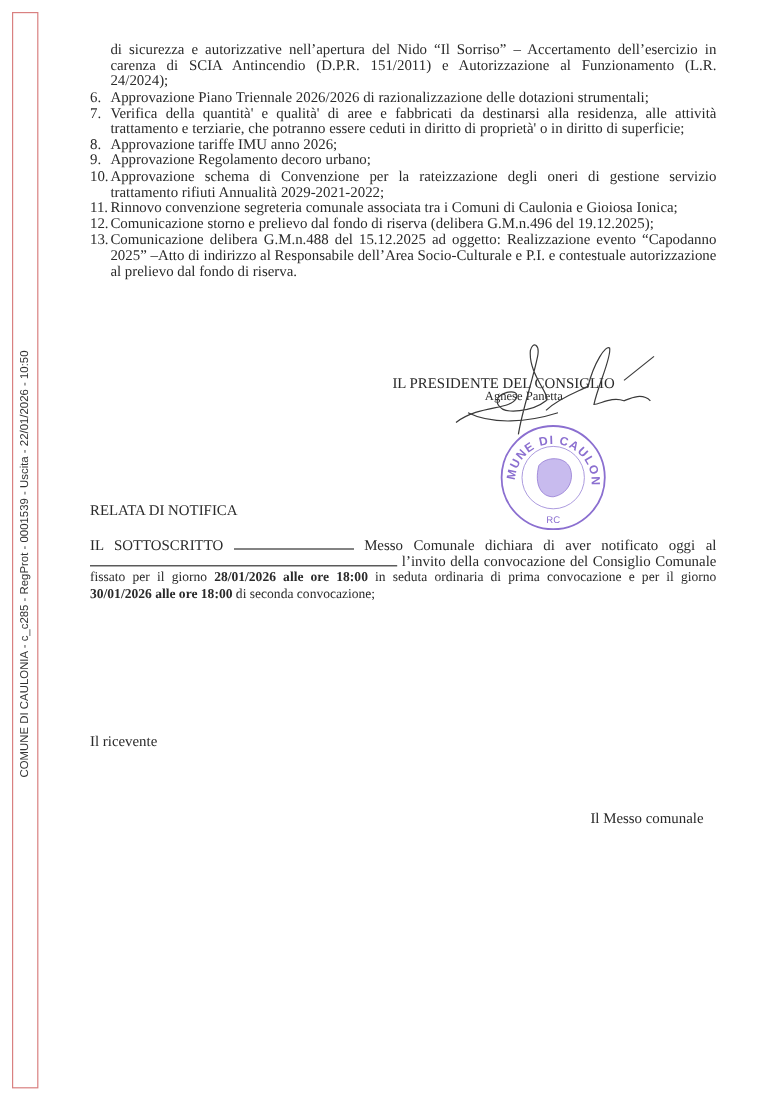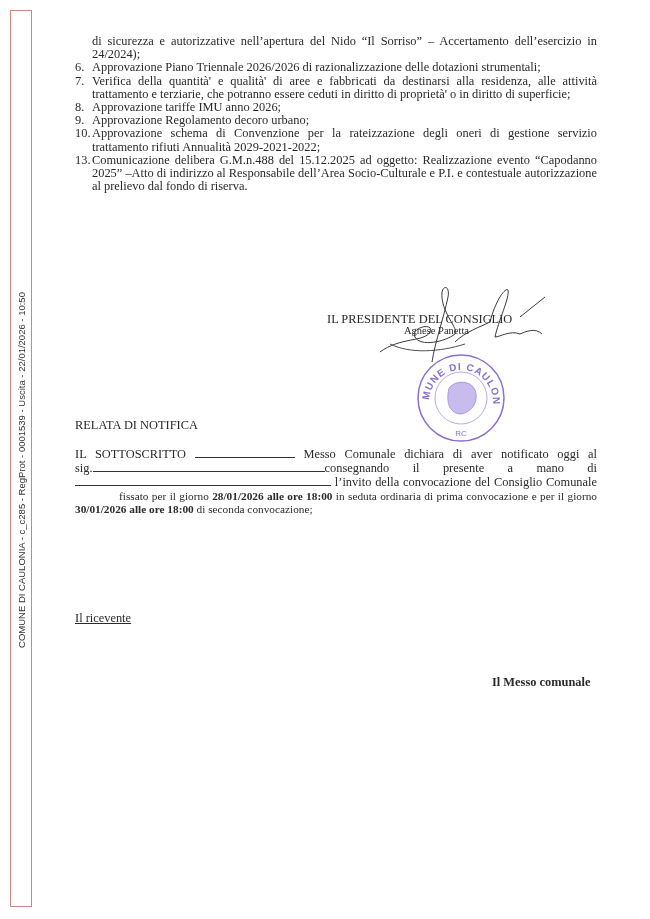--- a/index.html
+++ b/index.html
@@ -16,37 +16,38 @@
   .item .num { width:17px; flex:0 0 17px; }
   .item .txt { flex:1; text-align:justify; }
   .just-last { text-align-last:justify; }
   .president { position:absolute; left:327px; top:312px; font-size:12.4px; }
   .pres-name { position:absolute; left:404px; top:325px; font-size:10.5px; }
   .signature { position:absolute; left:370px; top:282px; width:180px; height:85px; }
   .stamp { position:absolute; left:415px; top:352px; width:92px; height:92px; }
   .relata-title { position:absolute; left:75px; top:418px; font-size:12.4px; }
   .relata { position:absolute; left:75px; top:447px; width:522px; font-size:12.4px; line-height:13.2px; }
   .relata p { margin:0; text-align:justify; text-align-last:justify; }
-  .relata p.small { font-size:11.3px; text-align-last:justify;margin-left:44px; }
+  .relata p.small { font-size:11.3px; text-align-last:justify; }
   .relata p.last { font-size:11.3px; text-align-last:left; }
   .blank { display:inline-block; border-bottom:1px solid #333; height:10px; vertical-align:baseline; }
-  .ricevente { position:absolute; left:75px; top:611px; font-size:12.4px;text-decoration:underline; }
-  .messo { position:absolute; left:492px; top:675px; font-size:12.4px;font-weight:bold; }
+  .ricevente { position:absolute; left:75px; top:611px; font-size:12.4px; }
+  .messo { position:absolute; left:492px; top:675px; font-size:12.4px; }
   b { font-weight:bold; }
 </style>
 </head>
 <body>
 
 <div class="page">
 
   <div class="side-stamp"></div>
   <div class="side-text">COMUNE DI CAULONIA - c_c285 - RegProt - 0001539 - Uscita - 22/01/2026 - 10:50</div>
 
   <div class="body">
     <div class="cont just-last">di sicurezza e autorizzative nell’apertura del Nido “Il Sorriso” – Accertamento dell’esercizio in</div>
+    <div class="cont just-last">carenza di SCIA Antincendio (D.P.R. 151/2011) e Autorizzazione al Funzionamento (L.R.</div>
     <div class="cont">24/2024);</div>
 
     <div class="item">
       <span class="num">6.</span>
       <span class="txt">Approvazione Piano Triennale 2026/2026 di razionalizzazione delle dotazioni strumentali;</span>
     </div>
     <div class="item">
       <span class="num">7.</span>
       <span class="txt">Verifica della quantità' e qualità' di aree e fabbricati da destinarsi alla residenza, alle attività trattamento e terziarie, che potranno essere ceduti in diritto di proprietà' o in diritto di superficie;</span>
     </div>
@@ -54,20 +55,28 @@
       <span class="num">8.</span>
       <span class="txt">Approvazione tariffe IMU anno 2026;</span>
     </div>
     <div class="item">
       <span class="num">9.</span>
       <span class="txt">Approvazione Regolamento decoro urbano;</span>
     </div>
     <div class="item">
       <span class="num">10.</span>
       <span class="txt">Approvazione schema di Convenzione per la rateizzazione degli oneri di gestione servizio trattamento rifiuti Annualità 2029-2021-2022;</span>
+    </div>
+    <div class="item">
+      <span class="num">11.</span>
+      <span class="txt">Rinnovo convenzione segreteria comunale associata tra i Comuni di Caulonia e Gioiosa Ionica;</span>
+    </div>
+    <div class="item">
+      <span class="num">12.</span>
+      <span class="txt">Comunicazione storno e prelievo dal fondo di riserva (delibera G.M.n.496 del 19.12.2025);</span>
     </div>
     <div class="item">
       <span class="num">13.</span>
       <span class="txt">Comunicazione delibera G.M.n.488 del 15.12.2025 ad oggetto: Realizzazione evento “Capodanno 2025” –Atto di indirizzo al Responsabile dell’Area Socio-Culturale e P.I. e contestuale autorizzazione al prelievo dal fondo di riserva.</span>
     </div>
   </div>
 
   <div class="president">IL PRESIDENTE DEL CONSIGLIO</div>
   <div class="pres-name">Agnese Panetta</div>
 
@@ -93,23 +102,20 @@
 
   <div class="relata-title">RELATA DI NOTIFICA</div>
 
   <div class="relata">
     <p>
       <span>IL SOTTOSCRITTO</span>
       <span class="blank" style="width:100px"></span>
       <span>Messo Comunale dichiara di aver notificato oggi al</span>
     </p>
     <p>
-      <span>sig.</span><span class="blank" style="width:232px"></span><span>consegnando il presente a mano di</span>
-    </p>
-    <p>
       <span class="blank" style="width:256px"></span>
       <span>l’invito della convocazione del Consiglio Comunale</span>
     </p>
     <p class="small"><span>fissato per il giorno </span><b>28/01/2026 alle ore 18:00</b><span>  in seduta ordinaria di prima convocazione e per il giorno</span></p>
     <p class="last"><b>30/01/2026 alle ore 18:00</b><span> di seconda convocazione;</span></p>
   </div>
 
   <div class="ricevente">Il ricevente</div>
   <div class="messo">Il Messo comunale</div>
 

